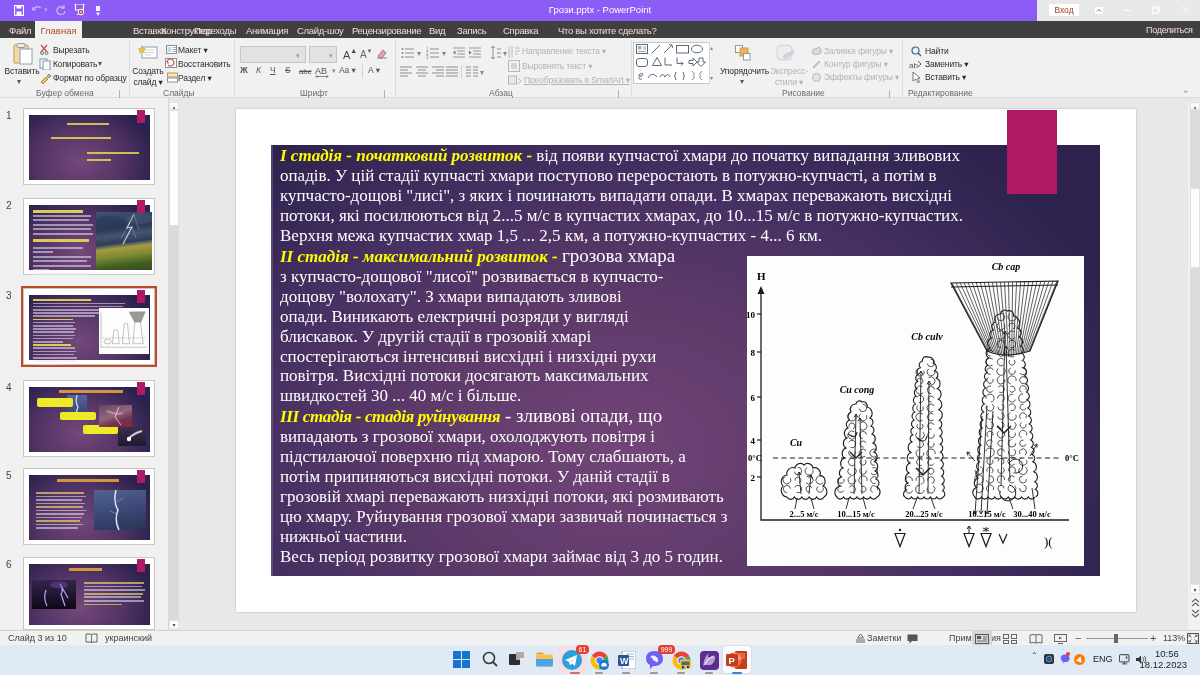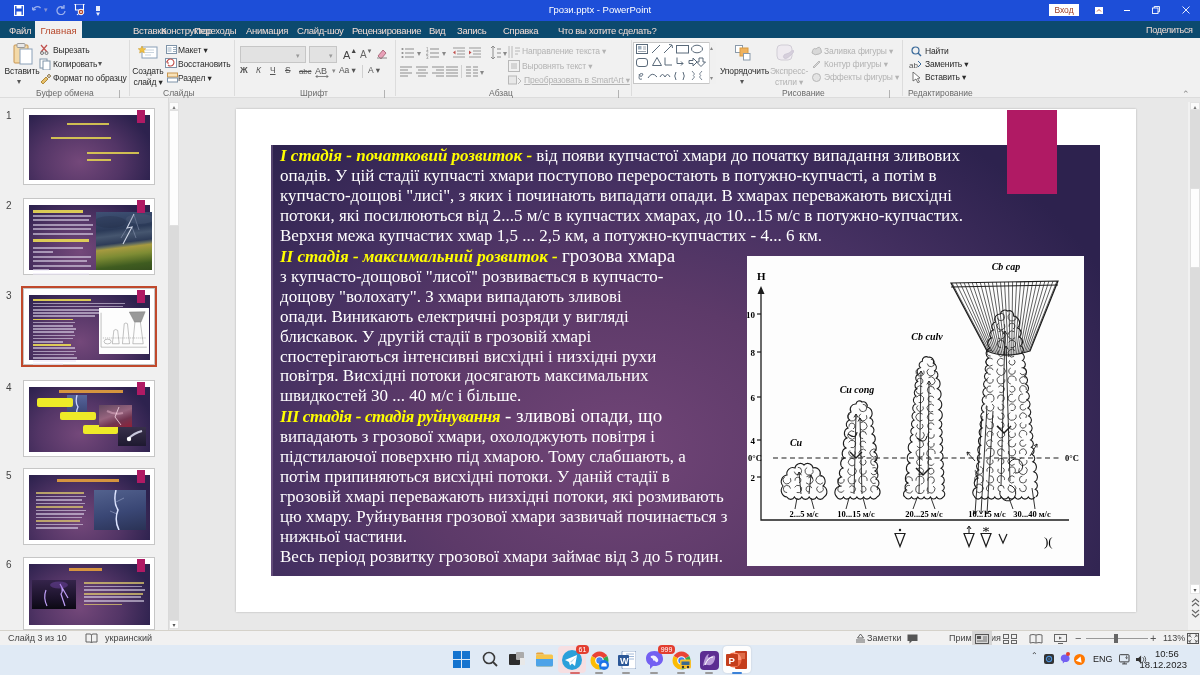--- a/index.html
+++ b/index.html
@@ -1,22 +1,22 @@
 <!DOCTYPE html>
 <html><head>
 <meta charset="utf-8">
 <style>
   * { margin:0; padding:0; box-sizing:border-box; }
   html,body { width:1200px; height:675px; overflow:hidden; font-family:"Liberation Sans", sans-serif; }
   #root { position:relative; width:1200px; height:675px; background:#e8e8e8; }
   .abs { position:absolute; }
 
   
-  #titlebar { left:0; top:0; width:1200px; height:21px; background:#1d4ed8;padding-left:16px; }
-  #tabrow   { left:0; top:21px; width:1200px; height:17px; background:#0c4a6e; }
+  #titlebar { left:0; top:0; width:1037px; height:21px; background:#8b5cf6;padding-left:16px; }
+  #tabrow   { left:0; top:21px; width:1200px; height:17px; background:#404040; }
   .tab { position:absolute; top:4px; font-size:9.5px; letter-spacing:-0.3px; color:#f3dcd4; }
   #tab-active { position:absolute; left:35px; top:0; width:47px; height:17px; background:#f1f1f1; color:#b7472a; font-size:9.5px; text-align:center; padding-top:4px; }
   .qat { position:absolute; top:4px; color:#f0d8d0; font-size:12px; }
   #wintitle { position:absolute; left:400px; width:400px; top:4px; text-align:center; font-size:9.5px; color:#fff; }
   #vhod { position:absolute; left:1049px; top:4px; width:30px; height:12px; background:#fff; color:#9c3c22; font-size:8.5px; text-align:center; line-height:12px; padding:0; }
 
   
   #ribbon { left:0; top:38px; width:1200px; height:60px; background:#f1f1f1; border-bottom:1px solid #dcdcdc; }
   .rlbl { position:absolute; font-size:8.5px; color:#6a6a6a; }
   .rtxt { position:absolute; font-size:8.5px; letter-spacing:-0.15px; color:#2b2b2b; }

